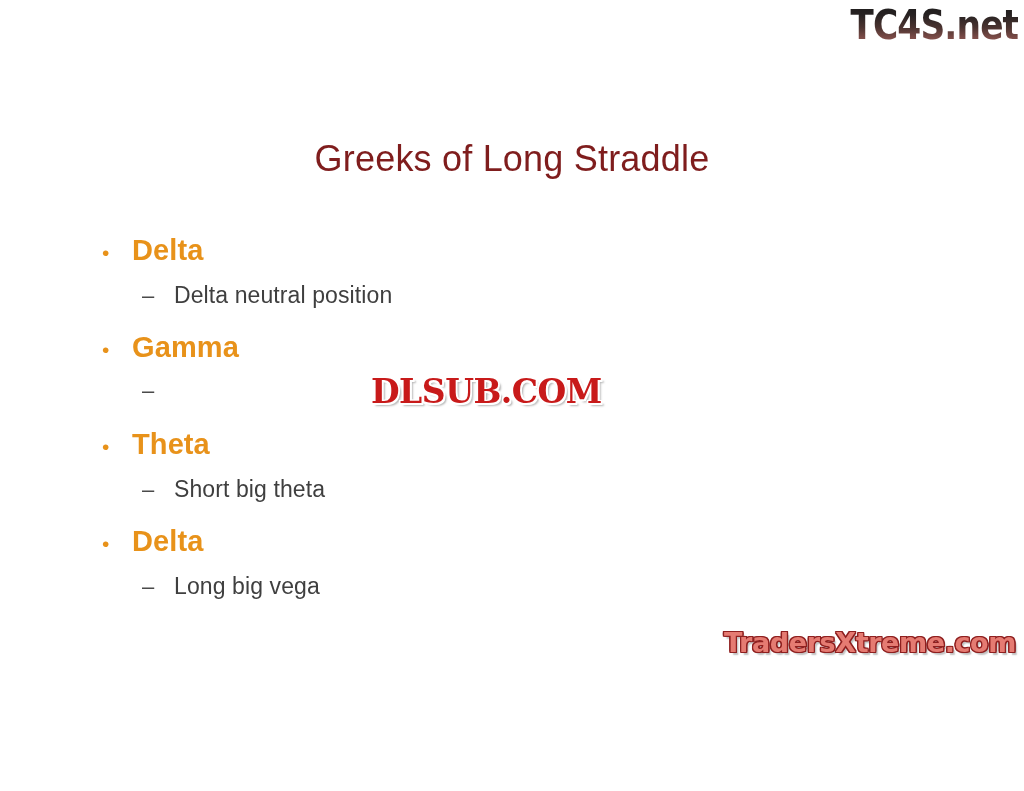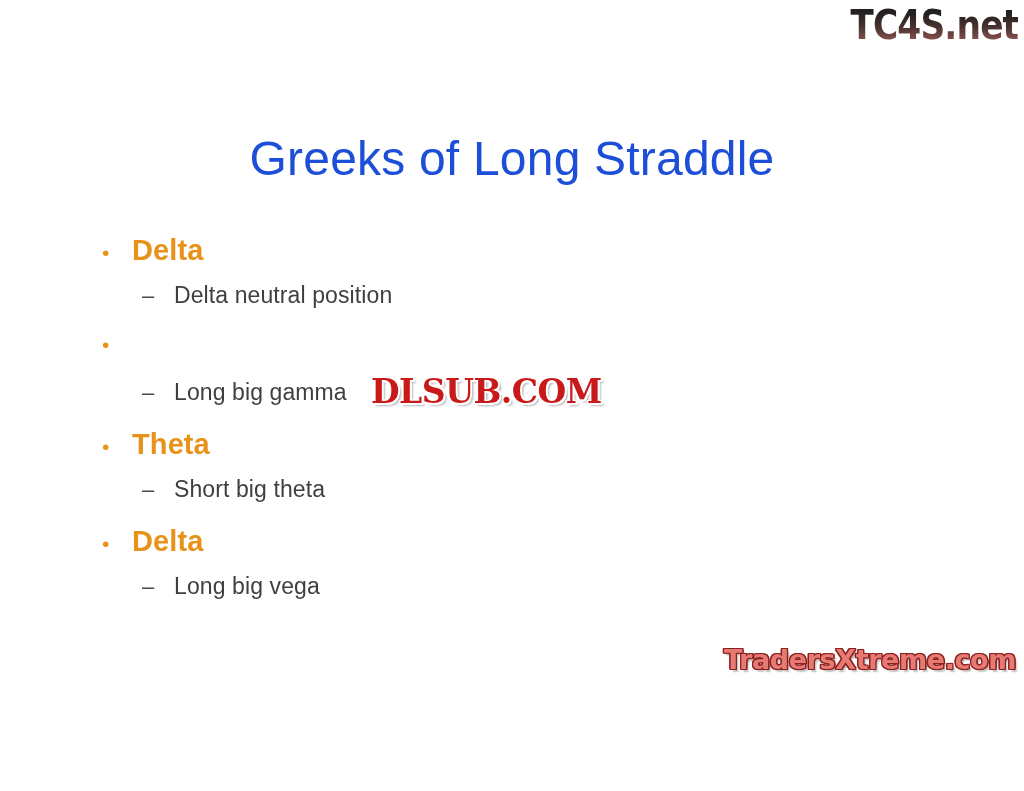--- a/index.html
+++ b/index.html
@@ -45,24 +45,24 @@
     user-select: none;
   }
 
   
   #slide-title {
     position: absolute;
     left: 0;
     right: 0;
     top: 131px;
     text-align: center;
-    color: #1d4ed8;
+    color: #7f1d1d;
     font-family: "Liberation Sans", sans-serif;
     font-weight: normal;
-    font-size: 48px;
+    font-size: 36px;
     line-height: 56px;
     letter-spacing: 0.2px;
   }
 
   
   #body-list {
     position: absolute;
     left: 96px;
     top: 233px;
     width: 820px;
@@ -133,21 +133,21 @@
       -1.6px -1.6px 0 #ffffff, 1.6px -1.6px 0 #ffffff,
       -1.6px 1.6px 0 #ffffff, 1.6px 1.6px 0 #ffffff,
        3px 3px 2px rgba(120,120,120,0.55);
     user-select: none;
   }
 
   
   #footer-watermark {
     position: absolute;
     right: 8px;
-    bottom: 7px;
+    bottom: 24px;
     font-family: "DejaVu Sans", sans-serif;
     font-weight: bold;
     font-size: 27px;
     line-height: 33px;
     letter-spacing: -0.4px;
     color: #E57B72;
     white-space: nowrap;
     text-shadow:
       -1.2px 0 0 #8f2020,  1.2px 0 0 #8f2020,
        0 -1.2px 0 #8f2020, 0 1.2px 0 #8f2020,
@@ -175,24 +175,24 @@
       </div>
       <div class="level2">
         <span class="marker">–</span>
         <span class="text">Delta neutral position</span>
       </div>
     </div>
 
     <div class="bullet-group">
       <div class="level1">
         <span class="marker">•</span>
-      </div>
-      <div class="level2">
-        <span class="marker">–</span>
-        <span class="text">Long big gamma</span>
+        <span class="text">Gamma</span>
+      </div>
+      <div class="level2">
+        <span class="marker">–</span>
       </div>
     </div>
 
     <div class="bullet-group">
       <div class="level1">
         <span class="marker">•</span>
         <span class="text">Theta</span>
       </div>
       <div class="level2">
         <span class="marker">–</span>

